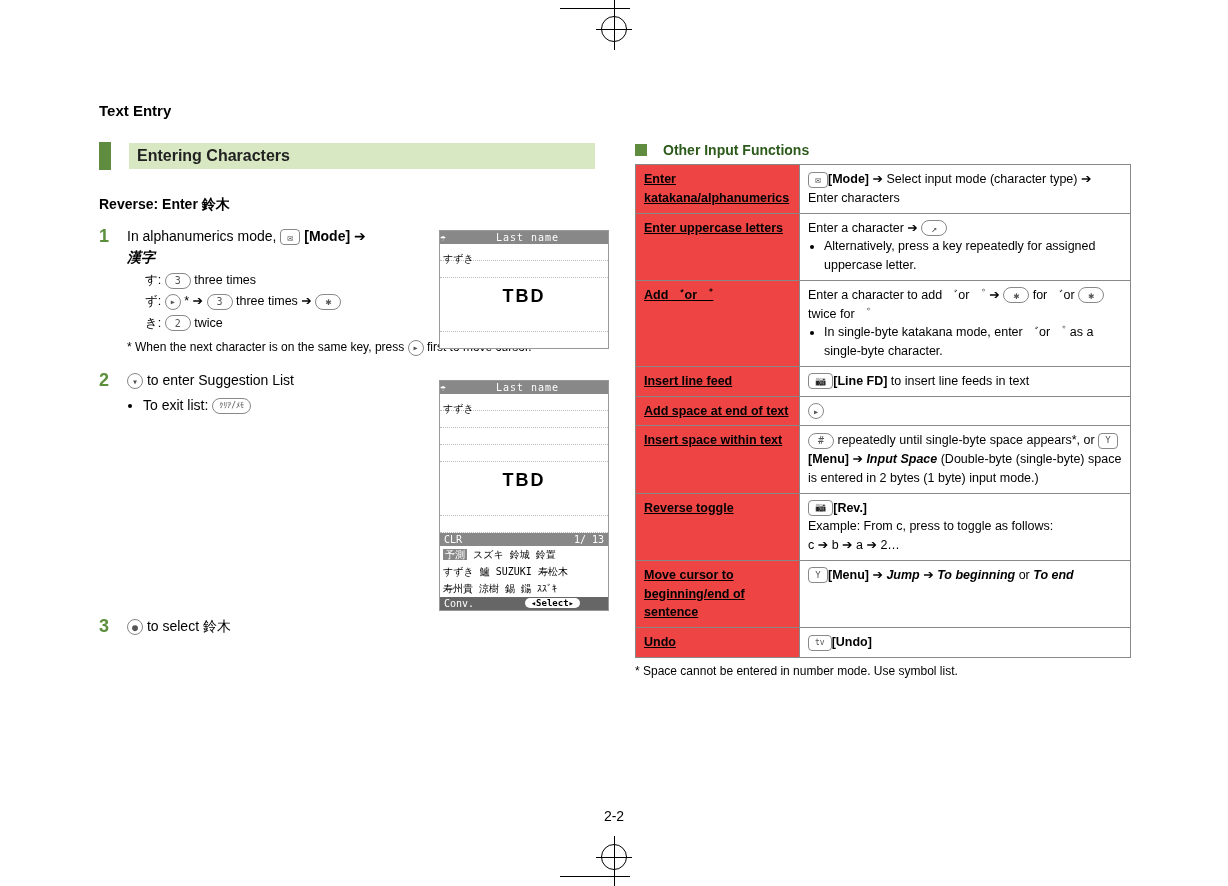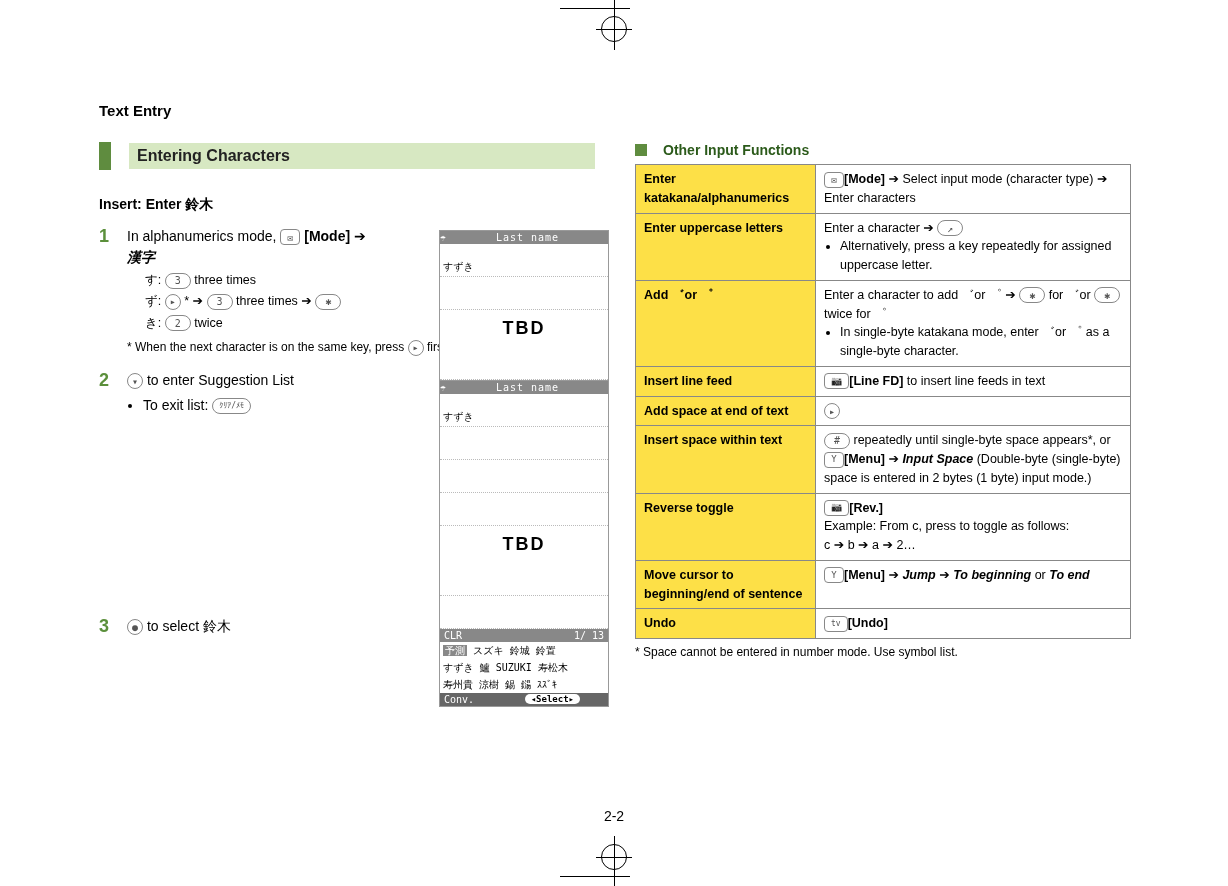--- a/index.html
+++ b/index.html
@@ -73,21 +73,21 @@
   .screenshot {
     position: absolute; width: 170px;
     border: 1px solid #999; background: #fff;
     font-size: 10px;
   }
   .ss-title {
     background: #888; color: #fff; text-align: center;
     font-family: monospace; font-size: 10px; letter-spacing: 1px;
     padding: 1px 0;
   }
-  .ss-row { border-bottom: 1px dotted #bbb; height: 14px; padding: 16px 3px; font-family: "MS Gothic", monospace; }
+  .ss-row { border-bottom: 1px dotted #bbb; height: 14px; padding: 8px 3px; font-family: "MS Gothic", monospace; }
   .ss-tbd { text-align: center; font-weight: 900; font-size: 18px; letter-spacing: 2px; padding: 8px 0; font-family: Arial Black, Arial; }
   .ss-foot {
     background: #888; color: #fff; font-family: monospace;
     font-size: 10px; padding: 1px 4px; display: flex; justify-content: space-between;
   }
   .ss-sugg { font-size: 10px; padding: 2px 3px; line-height: 1.3; font-family: "MS Gothic", monospace; }
   .ss-sel {
     background: #666; color: #fff; font-family: monospace; font-size: 10px;
     text-align: left; padding: 1px 0; position: relative;
   }
@@ -96,21 +96,21 @@
     background: #fff; color: #000; border-radius: 8px;
     font-size: 9px; padding: 0 6px; font-weight: bold;
   }
 
   .rhead { display: flex; align-items: center; gap: 16px; margin-bottom: 6px; }
   .rhead .sq { width: 12px; height: 12px; background: #5f8c3f; }
   .rhead .t { font-weight: bold; color: #2b5a1a; font-size: 14px; }
 
   table.func { width: 100%; border-collapse: collapse; font-size: 12.5px; }
   table.func td { border: 1px solid #888; padding: 5px 8px; vertical-align: top; line-height: 1.5; }
-  table.func td.l { background: #fde047; font-weight: bold; width: 180px; }
+  table.func td.l { background: #ef4444; font-weight: bold; width: 164px; text-decoration: underline; }
   .bolditalic { font-weight: bold; font-style: italic; }
   .bold { font-weight: bold; }
   ul.b { list-style: disc; margin-left: 16px; }
   .footnote { font-size: 12px; margin-top: 6px; }
 
   .page-num {
     position: absolute; left: 50%; transform: translateX(-50%);
     top: 808px; font-size: 14px;
   }
 </style>
@@ -131,21 +131,21 @@
 
 <div class="header-title">Text Entry</div>
 
 <div class="page">
 
   <div class="col col1">
     <div class="section-bar">
       <div class="tick"></div>
       <div class="txt">Entering Characters</div>
     </div>
-    <div class="subhead">Insert: Enter 鈴木</div>
+    <div class="subhead">Reverse: Enter 鈴木</div>
 
     <div class="step">
       <div class="num">1</div>
       <div class="body">
         <span>In alphanumerics mode, </span>
         <span class="key squ mail"></span>
         <span class="bold">[Mode]</span>
         <span class="arrow"> ➔ </span><br>
         <span class="line2">漢字</span>
         <div class="sub">

